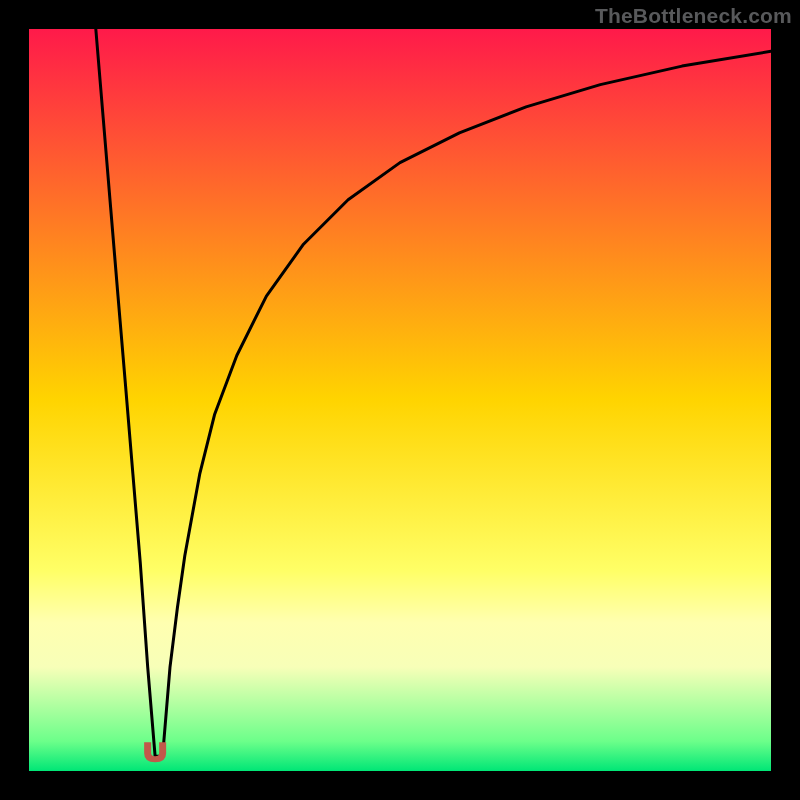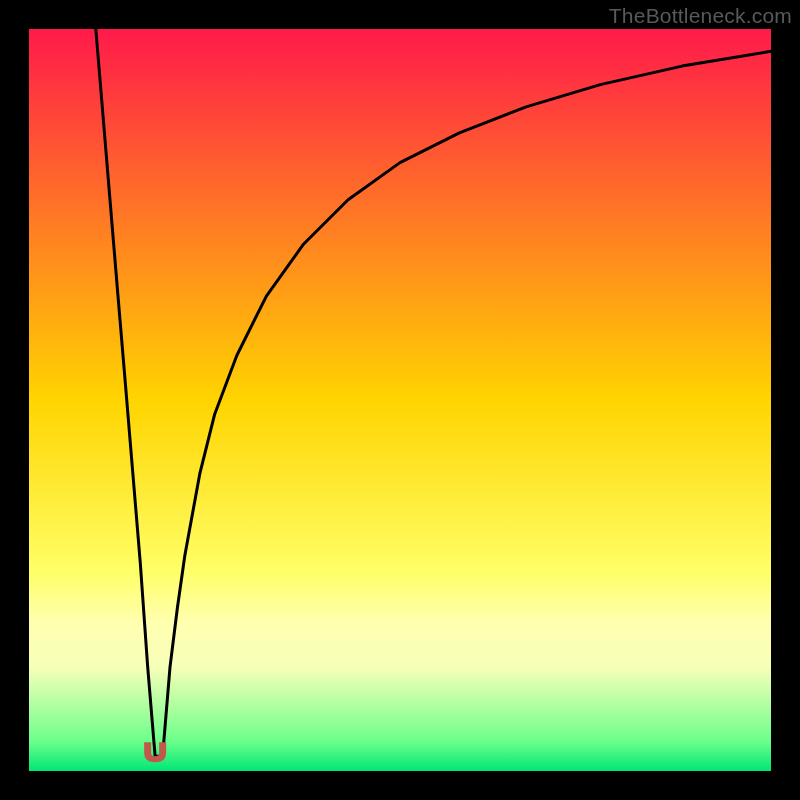--- a/index.html
+++ b/index.html
@@ -23,21 +23,21 @@
     top: 29px;
     width: 742px;
     height: 742px;
     overflow: hidden;
   }
   .watermark {
     position: absolute;
     top: 4px;
     right: 8px;
     font-size: 21px;
-    font-weight: 400;
+    font-weight: 700;
     color: #58595b;
     letter-spacing: 0.2px;
   }
   svg {
     display: block;
   }
 </style>
 </head>
 <body>
 

